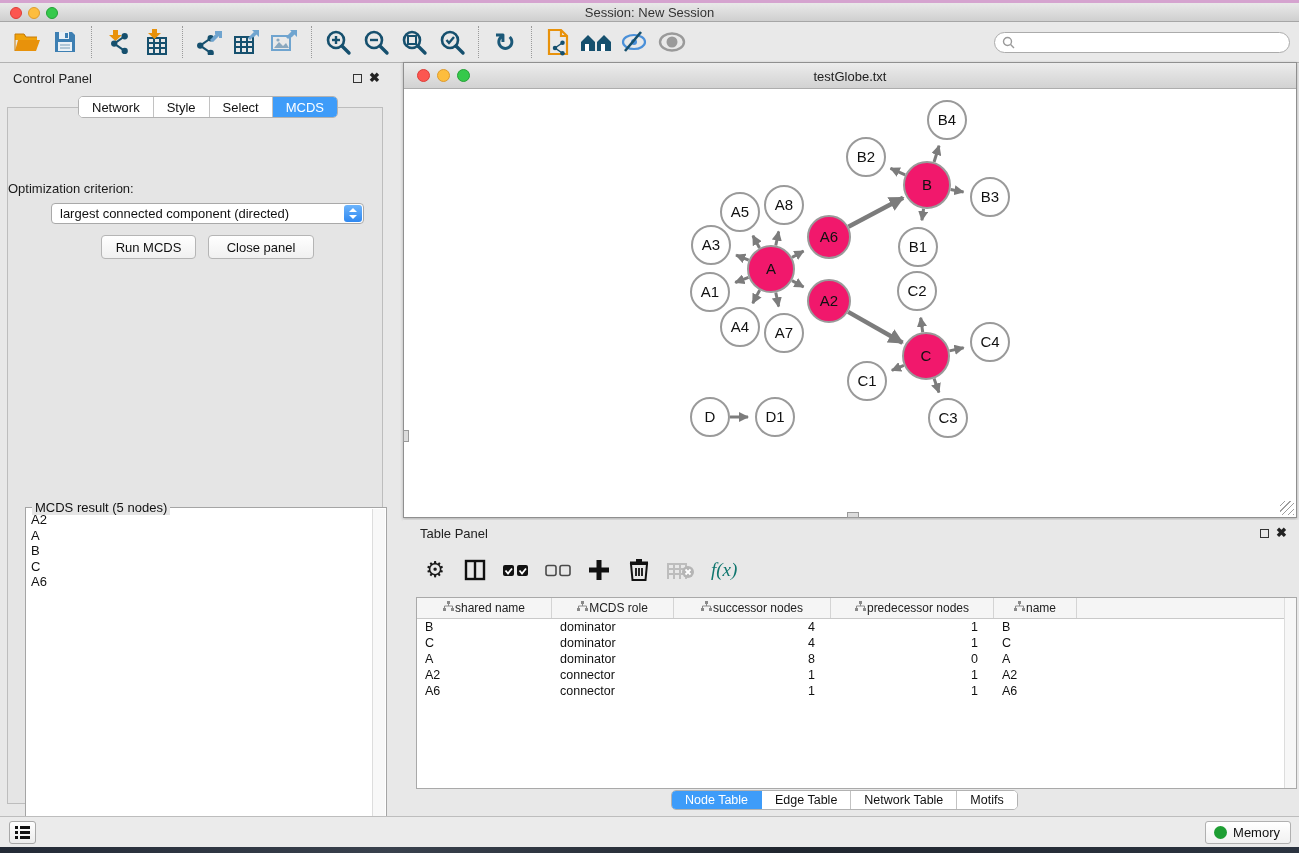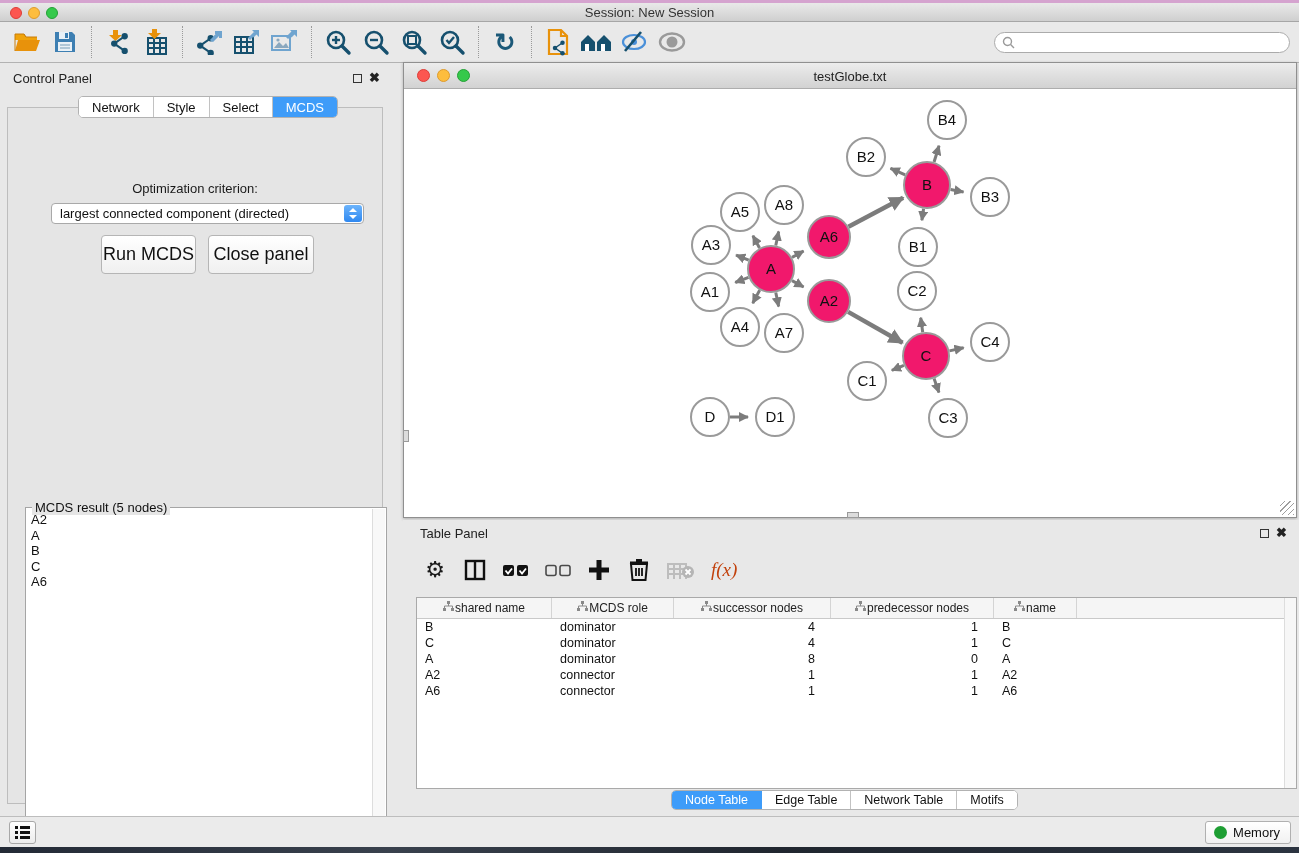--- a/index.html
+++ b/index.html
@@ -28,25 +28,25 @@
   .panel-head{position:absolute;left:13px;top:8px;font-size:13px;color:#222}
   .float-ico{position:absolute;width:9px;height:9px;border:1.5px solid #333;top:11px}
   .close-ico{position:absolute;top:7px;font-size:13px;font-weight:bold;color:#222}
   .cp-float{right:28px}.cp-close{right:10px}
   .cp-content{position:absolute;left:7px;top:44px;width:376px;height:697px;background:#e5e5e5;border:1px solid #bdbdbd}
   .seg-tabs{position:absolute;display:flex;border:1px solid #b2b2b2;border-radius:5px;background:#fff;overflow:hidden;z-index:3}
   .cp-tabs{left:78px;top:33px;height:22px}
   .seg{font-size:13px;color:#111;display:flex;align-items:center;justify-content:center;border-right:1px solid #c2c2c2;background:#fff;white-space:nowrap}
   .seg:last-child{border-right:none}
   .seg.active{background:#3e9cf9;color:#fff;border-right-color:#3e9cf9}
-  .opt-label{position:absolute;left:0;width:100%;top:73px;text-align:center;font-size:13px;color:#1a1a1a}
+  .opt-label{position:absolute;left:0;width:100%;top:73px;font-size:13px;color:#1a1a1a}
   .dropdown{position:absolute;left:43px;top:95px;width:313px;height:21px;background:#fff;border:1px solid #a9a9a9;border-radius:4px;display:flex;align-items:center}
   .dropdown .dd-text{flex:1;font-size:13px;color:#111;padding-left:8px;white-space:nowrap;overflow:hidden}
   .dd-step{width:18px;height:17px;margin-right:1px;border-radius:3px;background:linear-gradient(#6cb4fc,#2f88f0);display:flex;flex-direction:column;align-items:center;justify-content:center;gap:1px}
-  .btn{position:absolute;height:39px;background:linear-gradient(#ffffff,#f0f0f0);border:1px solid #b5b5b5;border-radius:4px;font-size:18px;color:#111;display:flex;align-items:center;justify-content:center}
+  .btn{position:absolute;height:24px;background:linear-gradient(#ffffff,#f0f0f0);border:1px solid #b5b5b5;border-radius:4px;font-size:13px;color:#111;display:flex;align-items:center;justify-content:center}
   .run-btn{left:93px;top:127px;width:95px}
   .closep-btn{left:200px;top:127px;width:106px}
   .group-box{position:absolute;left:17px;top:399px;width:362px;height:339px;background:#fff;border:1px solid #a5a5a5}
   .group-title{position:absolute;left:6px;top:-8px;background:#e5e5e5;padding:0 3px;font-size:13px;color:#111}
   .result-list{position:absolute;left:1px;top:4px;right:15px;bottom:1px;overflow:hidden}
   .result-item{font-size:13px;color:#111;line-height:15.5px;padding-left:4px}
   .v-track{position:absolute;top:1px;right:1px;bottom:1px;width:13px;background:#f8f8f8;border-left:1px solid #ddd}
 
   
   .net-frame{left:403px;top:62px;width:894px;height:456px;background:#fff;border:1px solid #8f8f8f;box-shadow:0 1px 3px rgba(0,0,0,.25)}
@@ -57,21 +57,21 @@
   .grip{position:absolute;right:2px;bottom:2px;width:14px;height:14px;background:repeating-linear-gradient(135deg,transparent 0 3px,#9e9e9e 3px 4px)}
   .handle{position:absolute;background:#dcdcdc;border:1px solid #9a9a9a}
   .h-left{left:-1px;top:367px;width:6px;height:12px}
   .h-bot{left:443px;bottom:-1px;width:12px;height:6px}
 
   
   .table-panel{left:403px;top:520px;width:896px;height:296px;background:#e8e8e8}
   .tp-float{right:30px}.tp-close{right:12px}
   .tp-toolbar{position:absolute;left:20px;top:33px;height:34px;display:flex;align-items:center;gap:16px}
   .tp-ico{display:flex;align-items:center;justify-content:center;min-width:24px;height:26px}
-  .fx-label{font-family:"Liberation Serif",serif;font-style:italic;font-size:19px;color:#c2410c}
+  .fx-label{font-family:"Liberation Serif",serif;font-style:italic;font-size:19px;color:#0f766e}
   .gear-glyph{font-size:22px;color:#1a1a1a;line-height:22px}
   .node-table{position:absolute;left:13px;top:77px;width:881px;height:192px;background:#fff;border:1px solid #a9a9a9;overflow:hidden}
   .nt-header{display:flex;height:21px;background:#f5f5f5;border-bottom:1px solid #c9c9c9}
   .nt-hcell{display:flex;align-items:center;justify-content:center;gap:1px;font-size:12px;color:#222;border-right:1px solid #d4d4d4;height:100%}
   .nt-row{display:flex;height:16px;align-items:center}
   .nt-cell{font-size:12.5px;color:#111;white-space:nowrap;overflow:hidden}
   .nt-track{position:absolute;top:0;right:0;bottom:0;width:12px;background:#f7f7f7;border-left:1px solid #ddd}
   .tp-tabs{left:268px;top:270px;height:20px}
   .tp-tabs .seg{font-size:12.5px}
 

